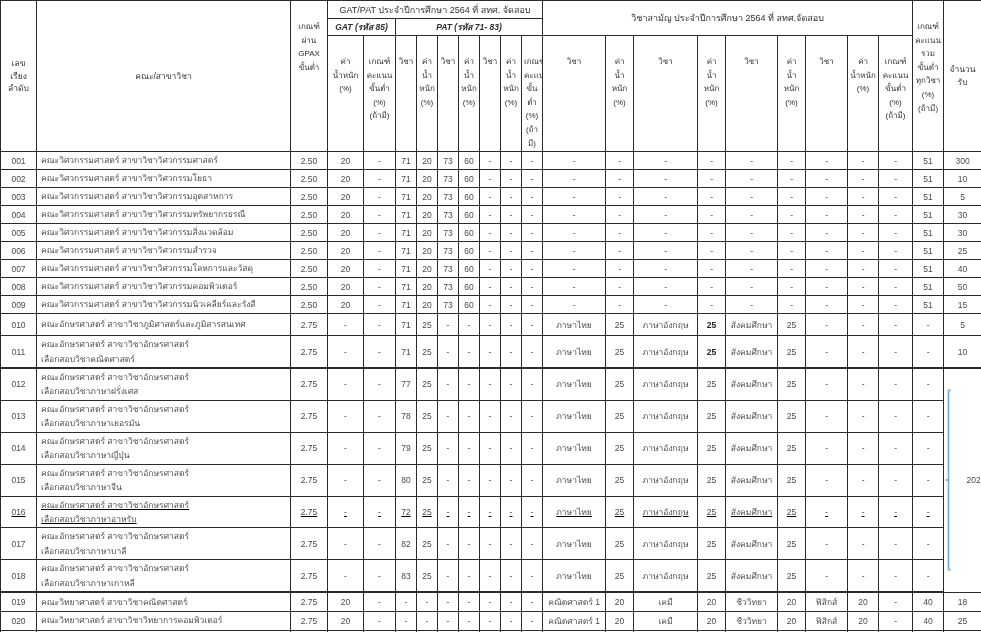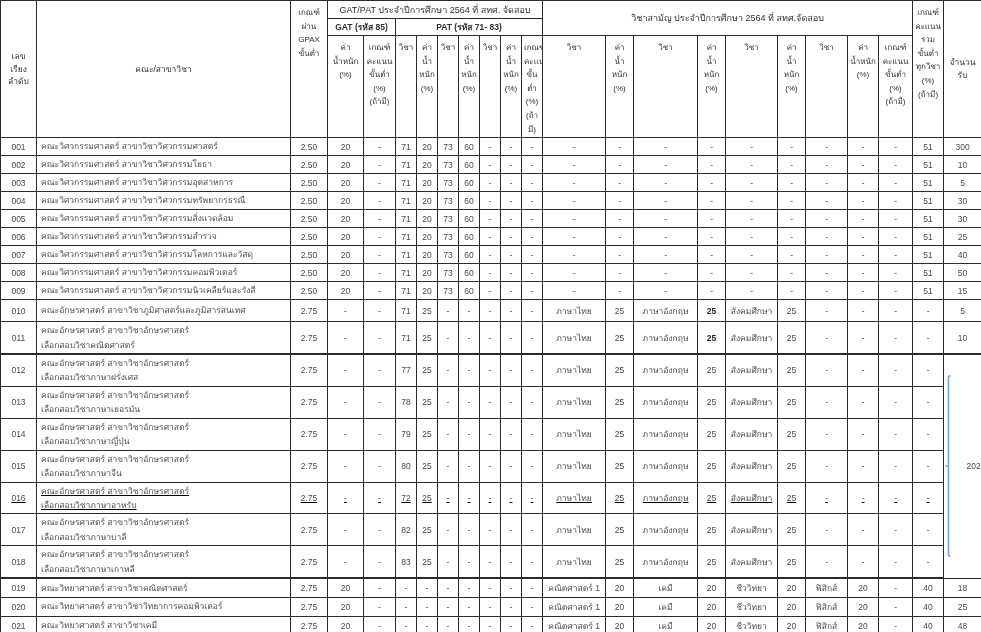--- a/index.html
+++ b/index.html
@@ -3,22 +3,22 @@
 <meta charset="utf-8">
 <style>
   html,body{margin:0;padding:0;background:#fff;}
   #sheet{width:981px;height:632px;background:#fff;overflow:hidden;}
   table{border-collapse:collapse;table-layout:fixed;width:981px;
         font-family:"Liberation Sans",sans-serif;}
   th,td{border:1px solid #2b2b2b;font-size:8.5px;font-weight:normal;color:#4a4a4a;
         text-align:center;vertical-align:middle;padding:1px 2px;overflow:hidden;}
   thead th{color:#2f2f2f;white-space:pre-line;}
   th.title{font-weight:normal;font-size:9px;}
-  th.group{font-weight:bold;font-size:8.5px;}
-  th.lbl{vertical-align:top;padding-top:5px;line-height:1.7;font-size:8px;font-weight:normal;}
+  th.group{font-weight:bold;font-size:8.5px;font-style:italic;}
+  th.lbl{vertical-align:top;padding-top:19px;line-height:1.7;font-size:8px;font-weight:normal;}
   th.midv{vertical-align:middle;line-height:1.5;}
   td.program{text-align:left;padding-left:4px;white-space:pre-line;line-height:1.7;}
   td.bold{font-weight:bold;color:#1f1f1f;}
   tr.thick td{border-bottom-width:2px;}
   td.seat-merged{padding:0;}
   .brace-wrap{display:flex;align-items:center;justify-content:center;height:100%;gap:14px;}
   .brace-wrap svg{display:block;}
   .brace-wrap span{font-size:8.5px;color:#4a4a4a;}
 </style>
 </head>

